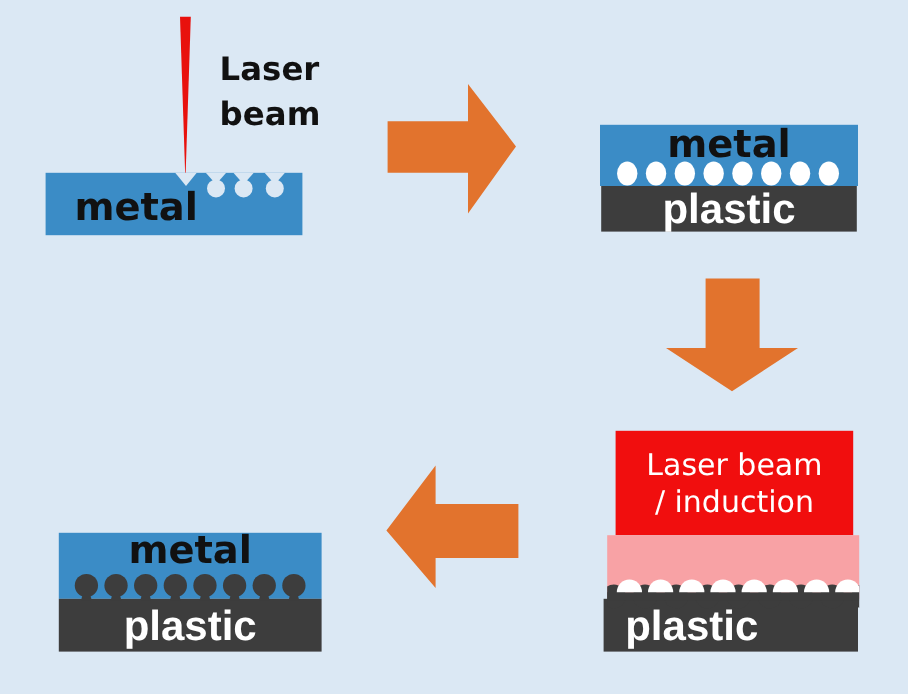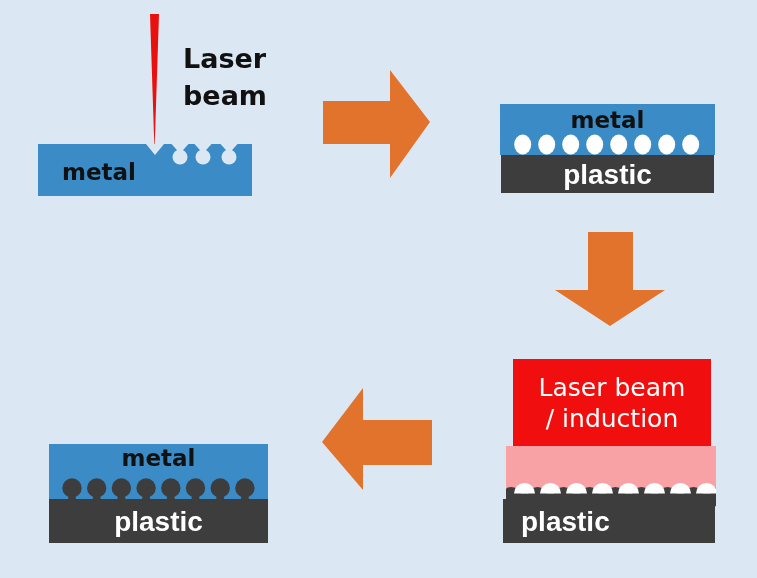--- a/index.html
+++ b/index.html
@@ -29,29 +29,29 @@
   .s3-plastic{left:503px;top:499px;width:212px;height:44px;
           display:flex;align-items:center;}
   .s4-metal{left:49px;top:444px;width:219px;height:55px;}
   .s4-plastic{left:49px;top:499px;width:219px;height:44px;
           display:flex;align-items:center;justify-content:center;}
 
   
   .lbl-metal{
     position:absolute;
     font-family:"DejaVu Sans",sans-serif;
-    font-weight:700;font-size:23px;line-height:26px;
+    font-weight:700;font-size:32px;line-height:26px;
     color:var(--label-black,#111);
     white-space:nowrap;
   }
   .s1-metal .lbl-metal{left:24px;top:15px;}
   .s2-metal .lbl-metal{left:0;right:0;top:3px;text-align:center;}
   .s4-metal .lbl-metal{left:0;right:0;top:1px;text-align:center;}
   .lbl-plastic{
-    font-weight:700;font-size:28px;line-height:27px;
+    font-weight:700;font-size:35px;line-height:27px;
     color:var(--label-white,#fff);
     white-space:nowrap;
   }
   .s2-plastic{display:flex;align-items:center;justify-content:center;}
   .s3-plastic .lbl-plastic{padding-left:18px;}
   .lbl-laser{
     position:absolute;left:183px;top:40px;width:118px;
     font-family:"DejaVu Sans",sans-serif;
     font-weight:700;font-size:27px;line-height:37px;
     color:var(--label-black,#111);

